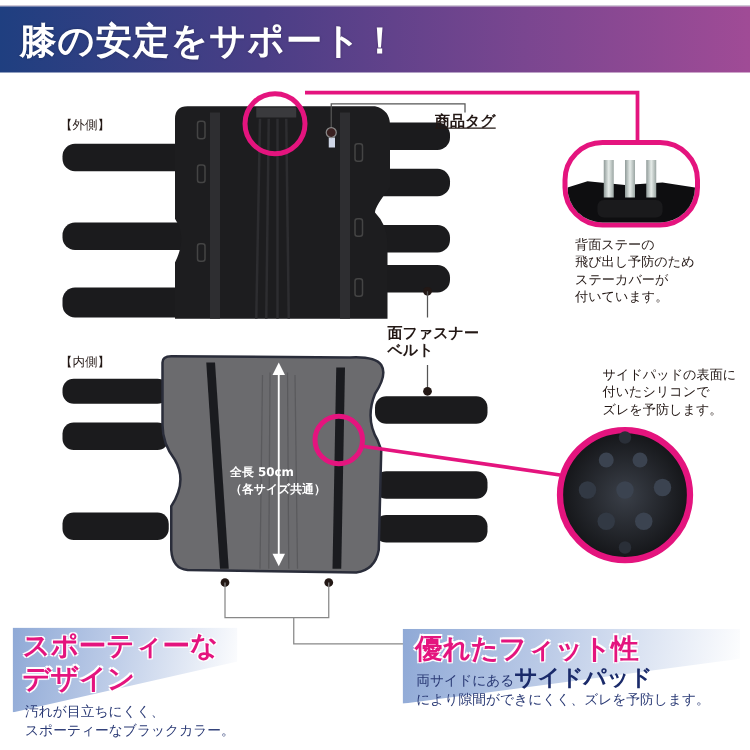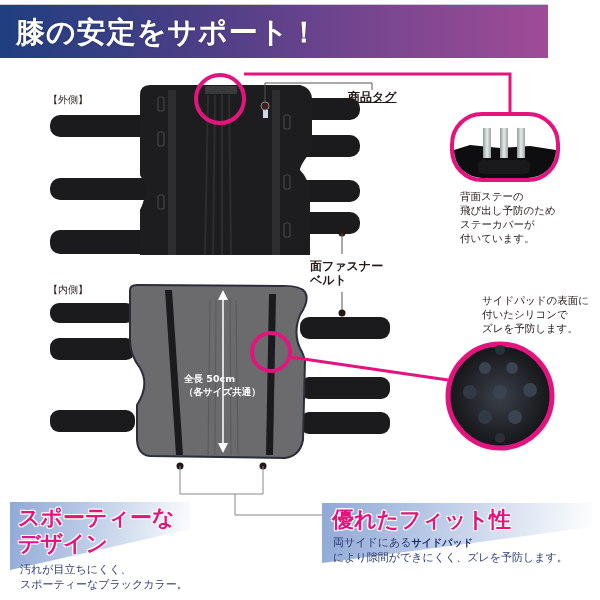--- a/index.html
+++ b/index.html
@@ -1,20 +1,20 @@
 <!DOCTYPE html>
 <html><head>
 <meta charset="utf-8">
 <style>
   * { box-sizing: border-box; margin: 0; padding: 0; }
   html, body { width: 600px; height: 600px; overflow: hidden; background: #ffffff; }
   body { position: relative; font-family: "DejaVu Sans", "Liberation Sans", sans-serif; color: #231815; }
 
   .header {
-    position: absolute; left: 0; top: 4px; width: 548px; height: 54px;
+    position: absolute; left: 0; top: 4px; width: 600px; height: 54px;
     background: linear-gradient(90deg, #1f3f80 0%, #4a3e86 35%, #7a4690 70%, #a04b96 100%);
     border-top: 1px solid #cfc8d6;
   }
   .header-title {
     position: absolute; left: 16px; top: 8px;
     color: #fff; font-size: 29px; font-weight: bold; letter-spacing: 1px;
     text-shadow: 0 0 2px rgba(0,0,0,0.3);
   }
 
   .abs { position: absolute; }
@@ -28,21 +28,21 @@
   .feature-band {
     position: absolute;
     background: linear-gradient(100deg, #8fa9d6 0%, #b9c9e6 40%, rgba(255,255,255,0) 100%);
     clip-path: polygon(0 0, 100% 0, 100% 40%, 0 100%);
   }
   .feature-title {
     position: absolute; font-weight: bold; color: #e4147e;
     text-shadow: -1px -1px 0 #fff, 1px -1px 0 #fff, -1px 1px 0 #fff, 1px 1px 0 #fff, 0 0 2px #fff;
   }
   .feature-desc { position: absolute; font-size: 11px; line-height: 15px; color: #2a3a75; }
-  .feature-desc b { font-weight: bold; color: #1a2a6a; font-size: 10px; }
+  .feature-desc b { font-weight: bold; color: #1a2a6a; font-size: 18px; }
 </style>
 </head>
 <body>
 
 <div class="header">
   <div class="header-title">膝の安定をサポート！</div>
 </div>
 
 <svg width="600" height="600" viewBox="0 0 600 600">
   <defs>

